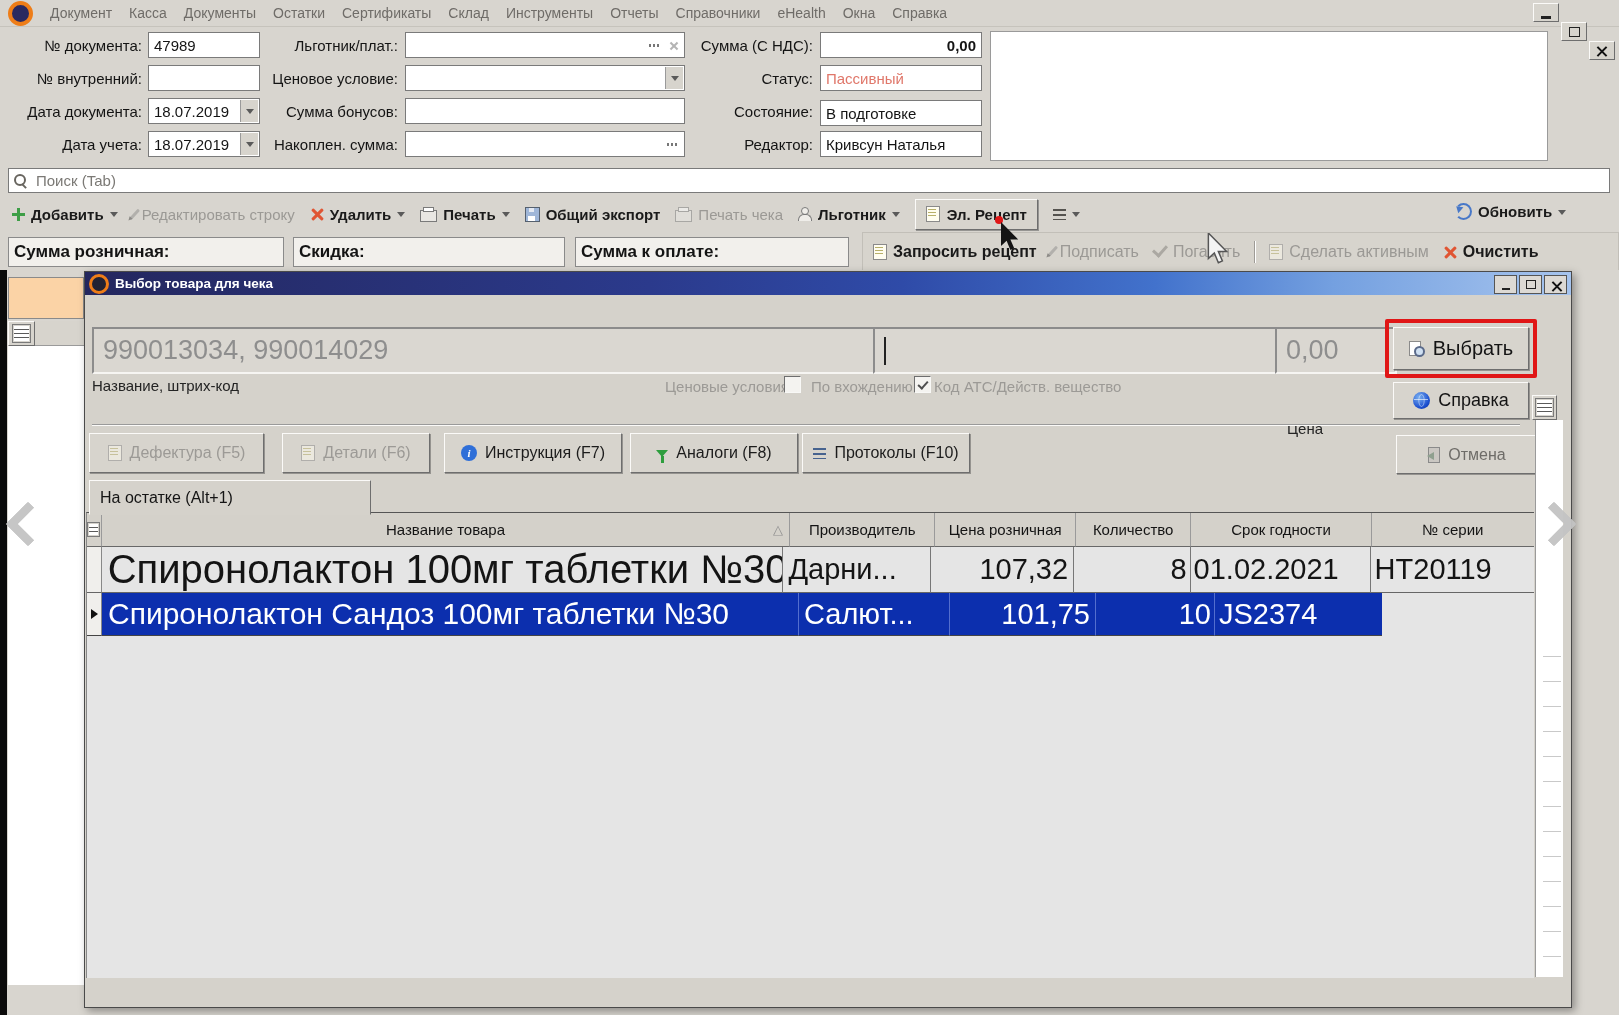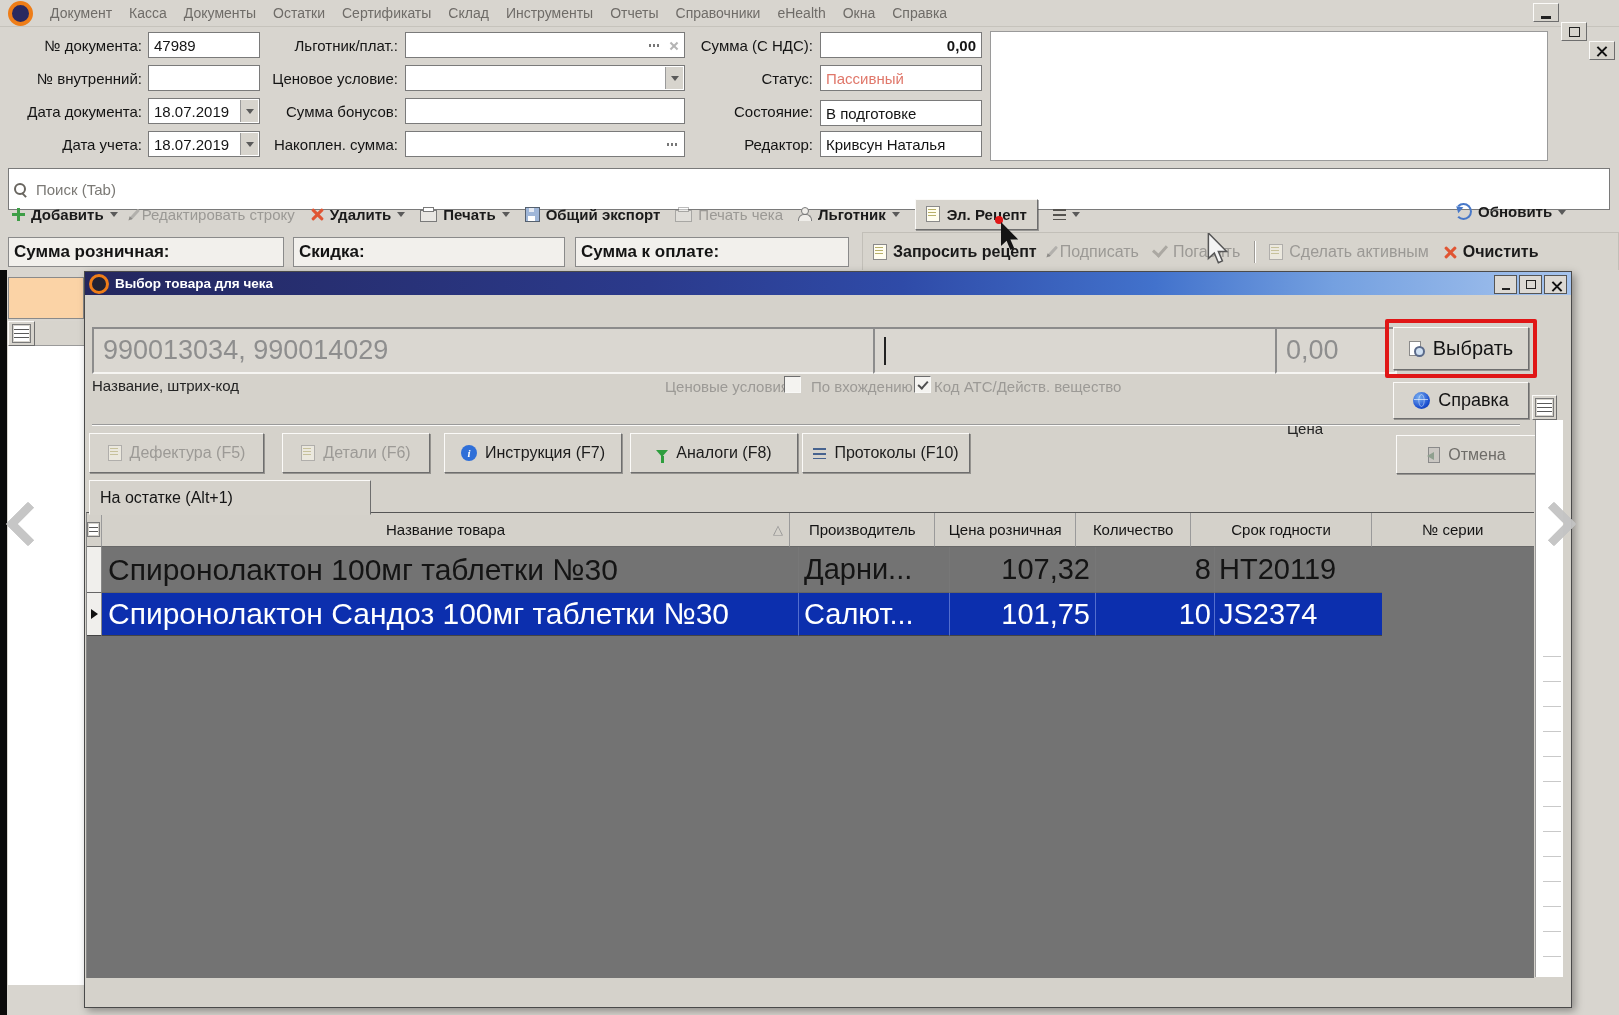--- a/index.html
+++ b/index.html
@@ -94,21 +94,21 @@
   .dlg-field{background:#dad7d1;border:2px solid;border-color:#8c8c8c #f6f5f2 #f6f5f2 #8c8c8c;
              display:flex;align-items:center;font-size:27px;color:#8e8e8e;padding:0 9px;position:absolute;overflow:hidden;white-space:nowrap;}
   .glbl{font-size:15px;color:#9c9a96;position:absolute;} .dlbl{font-size:15px;color:#242424;position:absolute;}
   .cb{position:absolute;width:15px;height:15px;background:#f4f3f0;border:1px solid;border-color:#6e6e6e #f8f8f6 #f8f8f6 #6e6e6e;display:flex;align-items:center;justify-content:center;}
   .cb .mark{width:8px;height:4px;border-left:2px solid #4e4e4e;border-bottom:2px solid #4e4e4e;transform:rotate(-48deg);margin-top:-2px;}
   .fbtn{position:absolute;height:38px;font-size:16px;color:#1c1c1c;}
   .fbtn.dis{color:#9c9a96;}
   .tab{position:absolute;background:#d5d2cb;border:1px solid;border-color:#fbfaf8 #6e6e6e transparent #fbfaf8;
        display:flex;align-items:center;padding-left:10px;font-size:16px;z-index:3;}
   
-  .grid{position:absolute;background:#737373;border-top:1px solid #555;border-left:1px solid #888;}
+  .grid{position:absolute;background:#e5e5e5;border-top:1px solid #555;border-left:1px solid #888;}
   .trow{display:flex;}
   .th{background:#d4d1ca;border-right:1px solid #9a9a9a;border-bottom:1px solid #686868;font-size:15px;
       display:flex;align-items:center;justify-content:center;height:33px;position:relative;}
   .td{font-size:29px;display:flex;align-items:center;border-right:1px solid #777;overflow:hidden;white-space:nowrap;}
   .r1 .td{height:45px;border-bottom:1px solid #666;}
   .r2 .td{height:42px;background:#0c2fae;color:#fff;border-right:1px solid rgba(190,205,255,.4);border-bottom:1px solid #444;}
   .mark-cell{background:#f0efec !important;color:#000 !important;justify-content:center;border-right:1px solid #888 !important;}
   .sort-tri{position:absolute;right:6px;color:#8f8f8f;font-size:13px;}
   .right-mark{width:0;height:0;border-left:7px solid #111;border-top:5px solid transparent;border-bottom:5px solid transparent;}
   
@@ -213,21 +213,21 @@
       <span>В подготовке</span>
     </div>
 
   <div class="a lbl" style="left:688px;top:136px;width:125px;">Редактор:</div>
   <div class="inp a" style="left:820px;top:131px;width:162px;height:26px;">
       <span>Кривсун Наталья</span>
     </div>
 
   <div class="a" style="left:990px;top:31px;width:558px;height:130px;background:#fff;border:1px solid #9a9a9a;"></div>
 
-  <div class="a sunk" style="left:8px;top:168px;width:1602px;height:42px;display:flex;align-items:center;gap:8px;padding-left:4px;">
+  <div class="a sunk" style="left:8px;top:168px;width:1602px;height:25px;display:flex;align-items:center;gap:8px;padding-left:4px;">
     <span class="i-mag"></span>
     <span style="font-size:15px;color:#7b7975;">Поиск (Tab)</span>
   </div>
 
   <div class="a tbar">
     <span class="tb">
       <span class="i-plus"></span>
       <span>Добавить</span>
       <span class="cdn"></span>
       </span>
@@ -416,31 +416,34 @@
           </div>
         <div class="th" style="width:180px;">
             <span>Срок годности</span>
           </div>
         <div class="th" style="width:163px;border-right:none;">
             <span>№ серии</span>
           </div>
       </div>
       <div class="trow r1">
         <div class="td mark-cell" style="width:14px;"></div>
-        <div class="td" style="width:690px;padding-left:6px;font-size:30px;">
+        <div class="td" style="width:690px;padding-left:6px;font-size:40px;">
             <span>Спиронолактон 100мг таблетки №30</span>
           </div>
         <div class="td" style="width:145px;padding-left:5px;">
             <span>Дарни...</span>
           </div>
         <div class="td" style="width:140px;justify-content:flex-end;padding-right:5px;">
             <span>107,32</span>
           </div>
         <div class="td" style="width:115px;justify-content:flex-end;padding-right:3px;">
             <span>8</span>
+          </div>
+        <div class="td" style="width:180px;padding-left:3px;">
+            <span>01.02.2021</span>
           </div>
         <div class="td" style="width:163px;padding-left:4px;border-right:none;">
             <span>HT20119</span>
           </div>
       </div>
       <div class="trow r2">
         <div class="td mark-cell" style="width:14px;">
             <span class="right-mark"></span>
           </div>
         <div class="td" style="width:690px;padding-left:6px;font-size:30px;">

